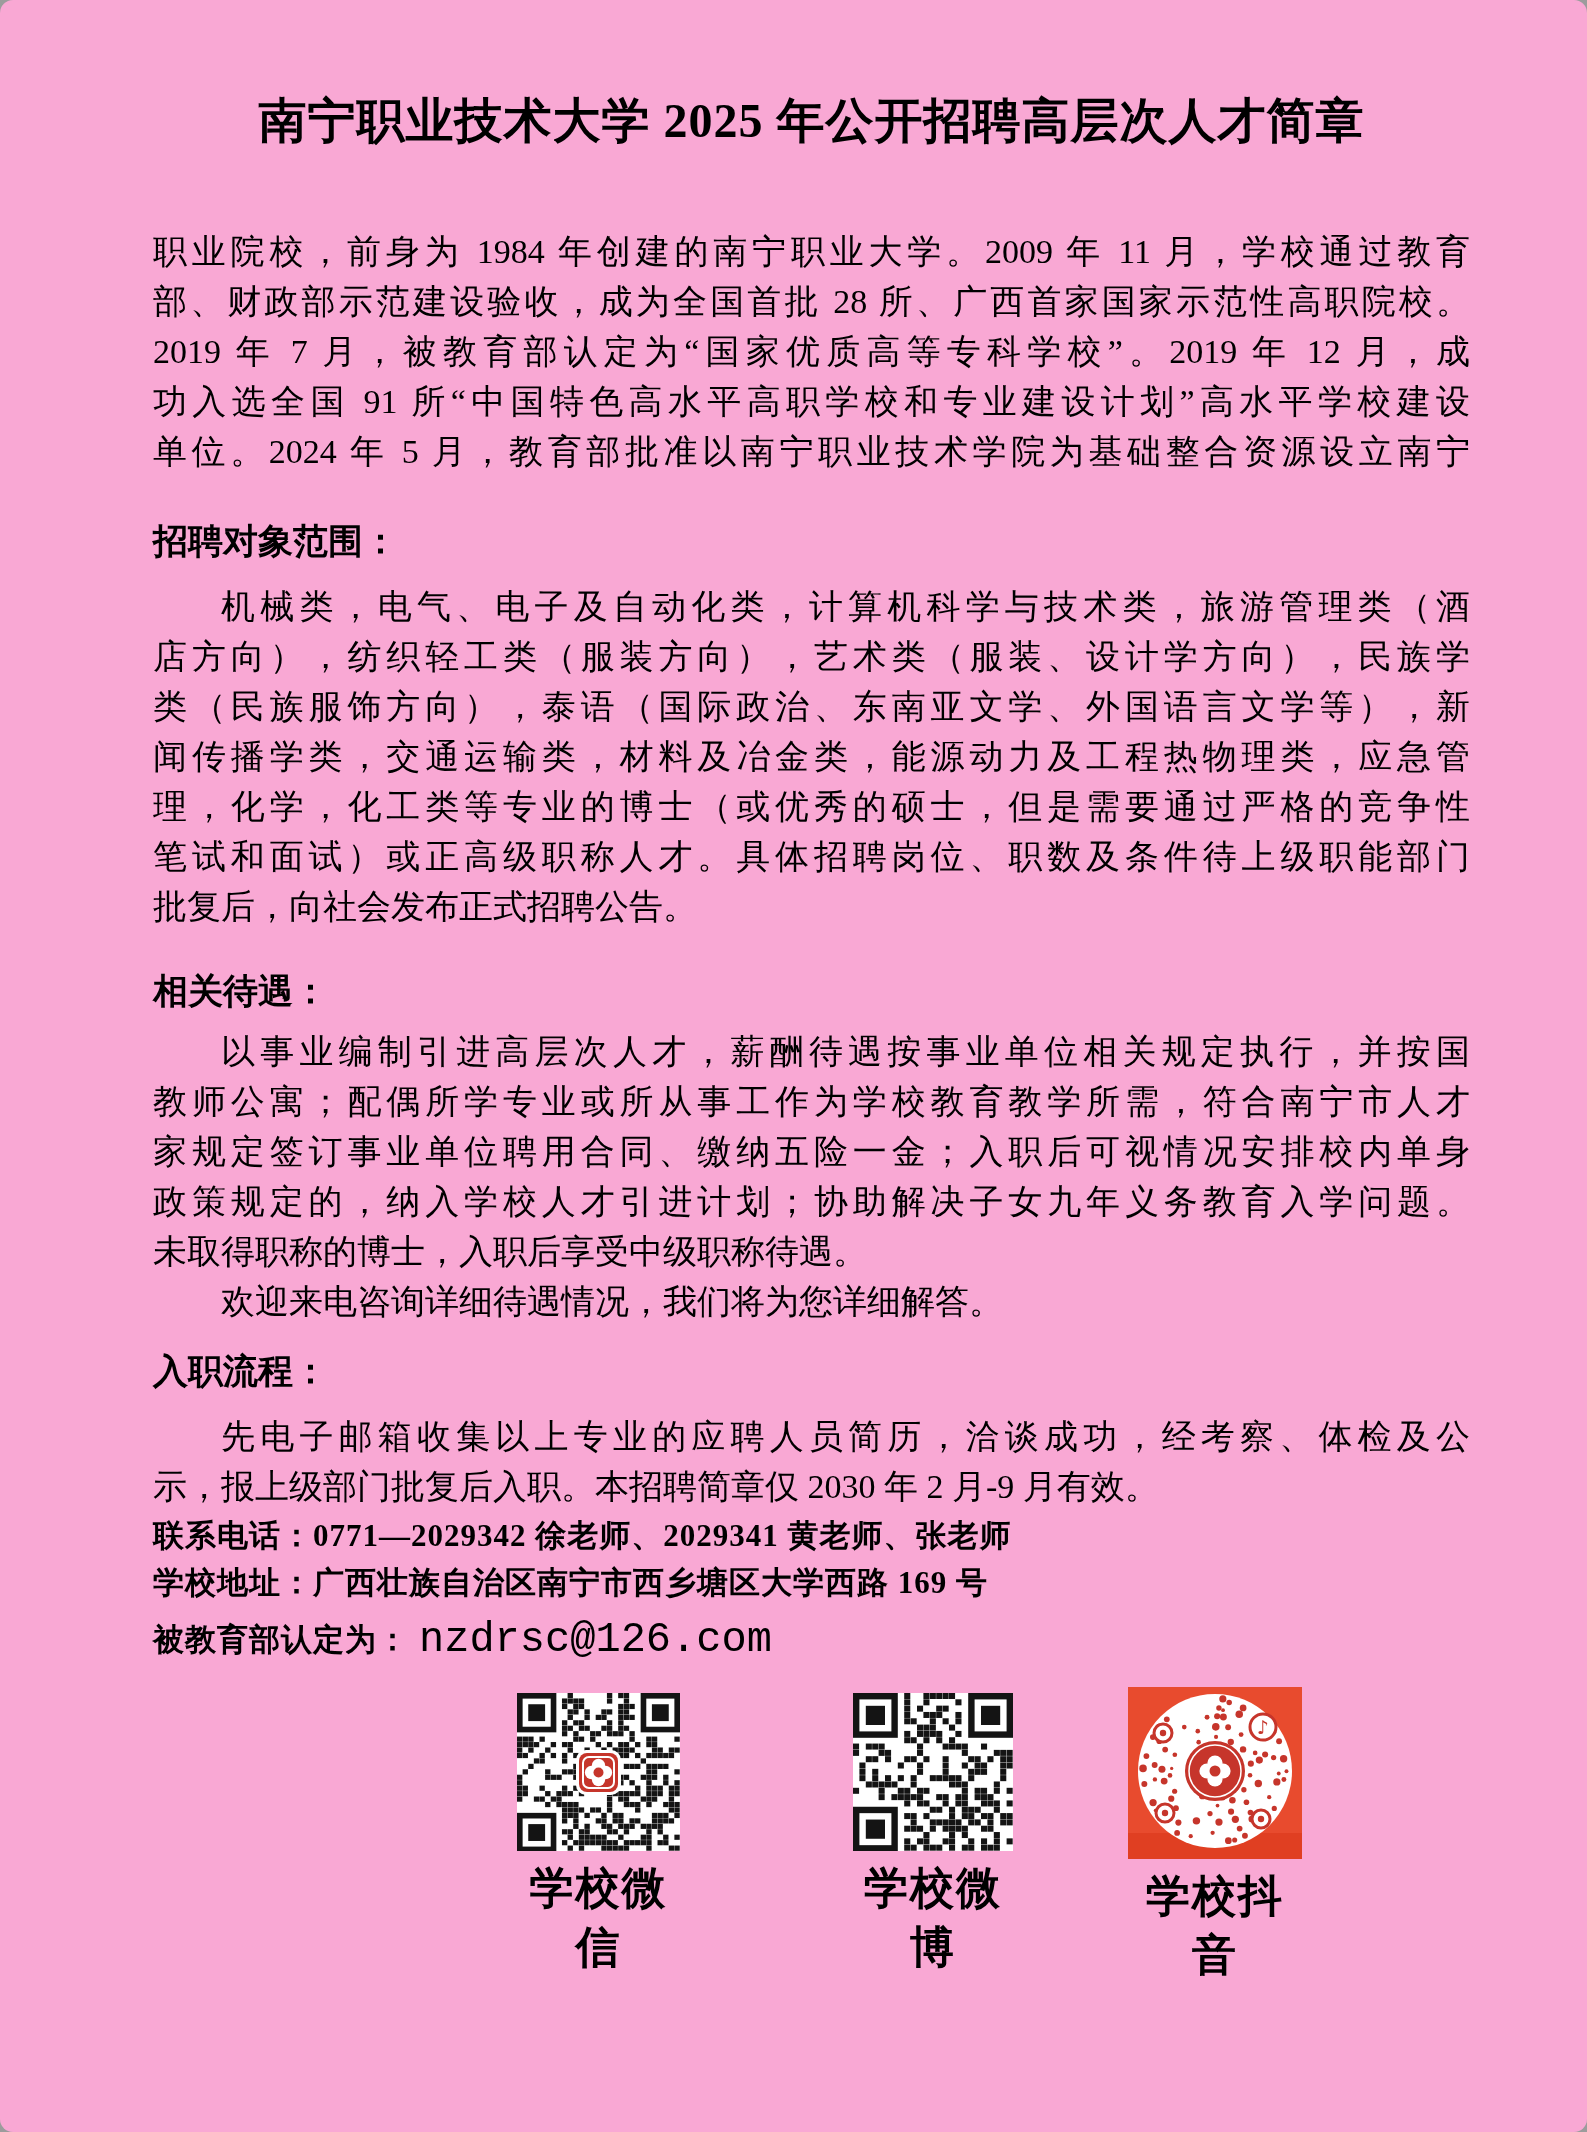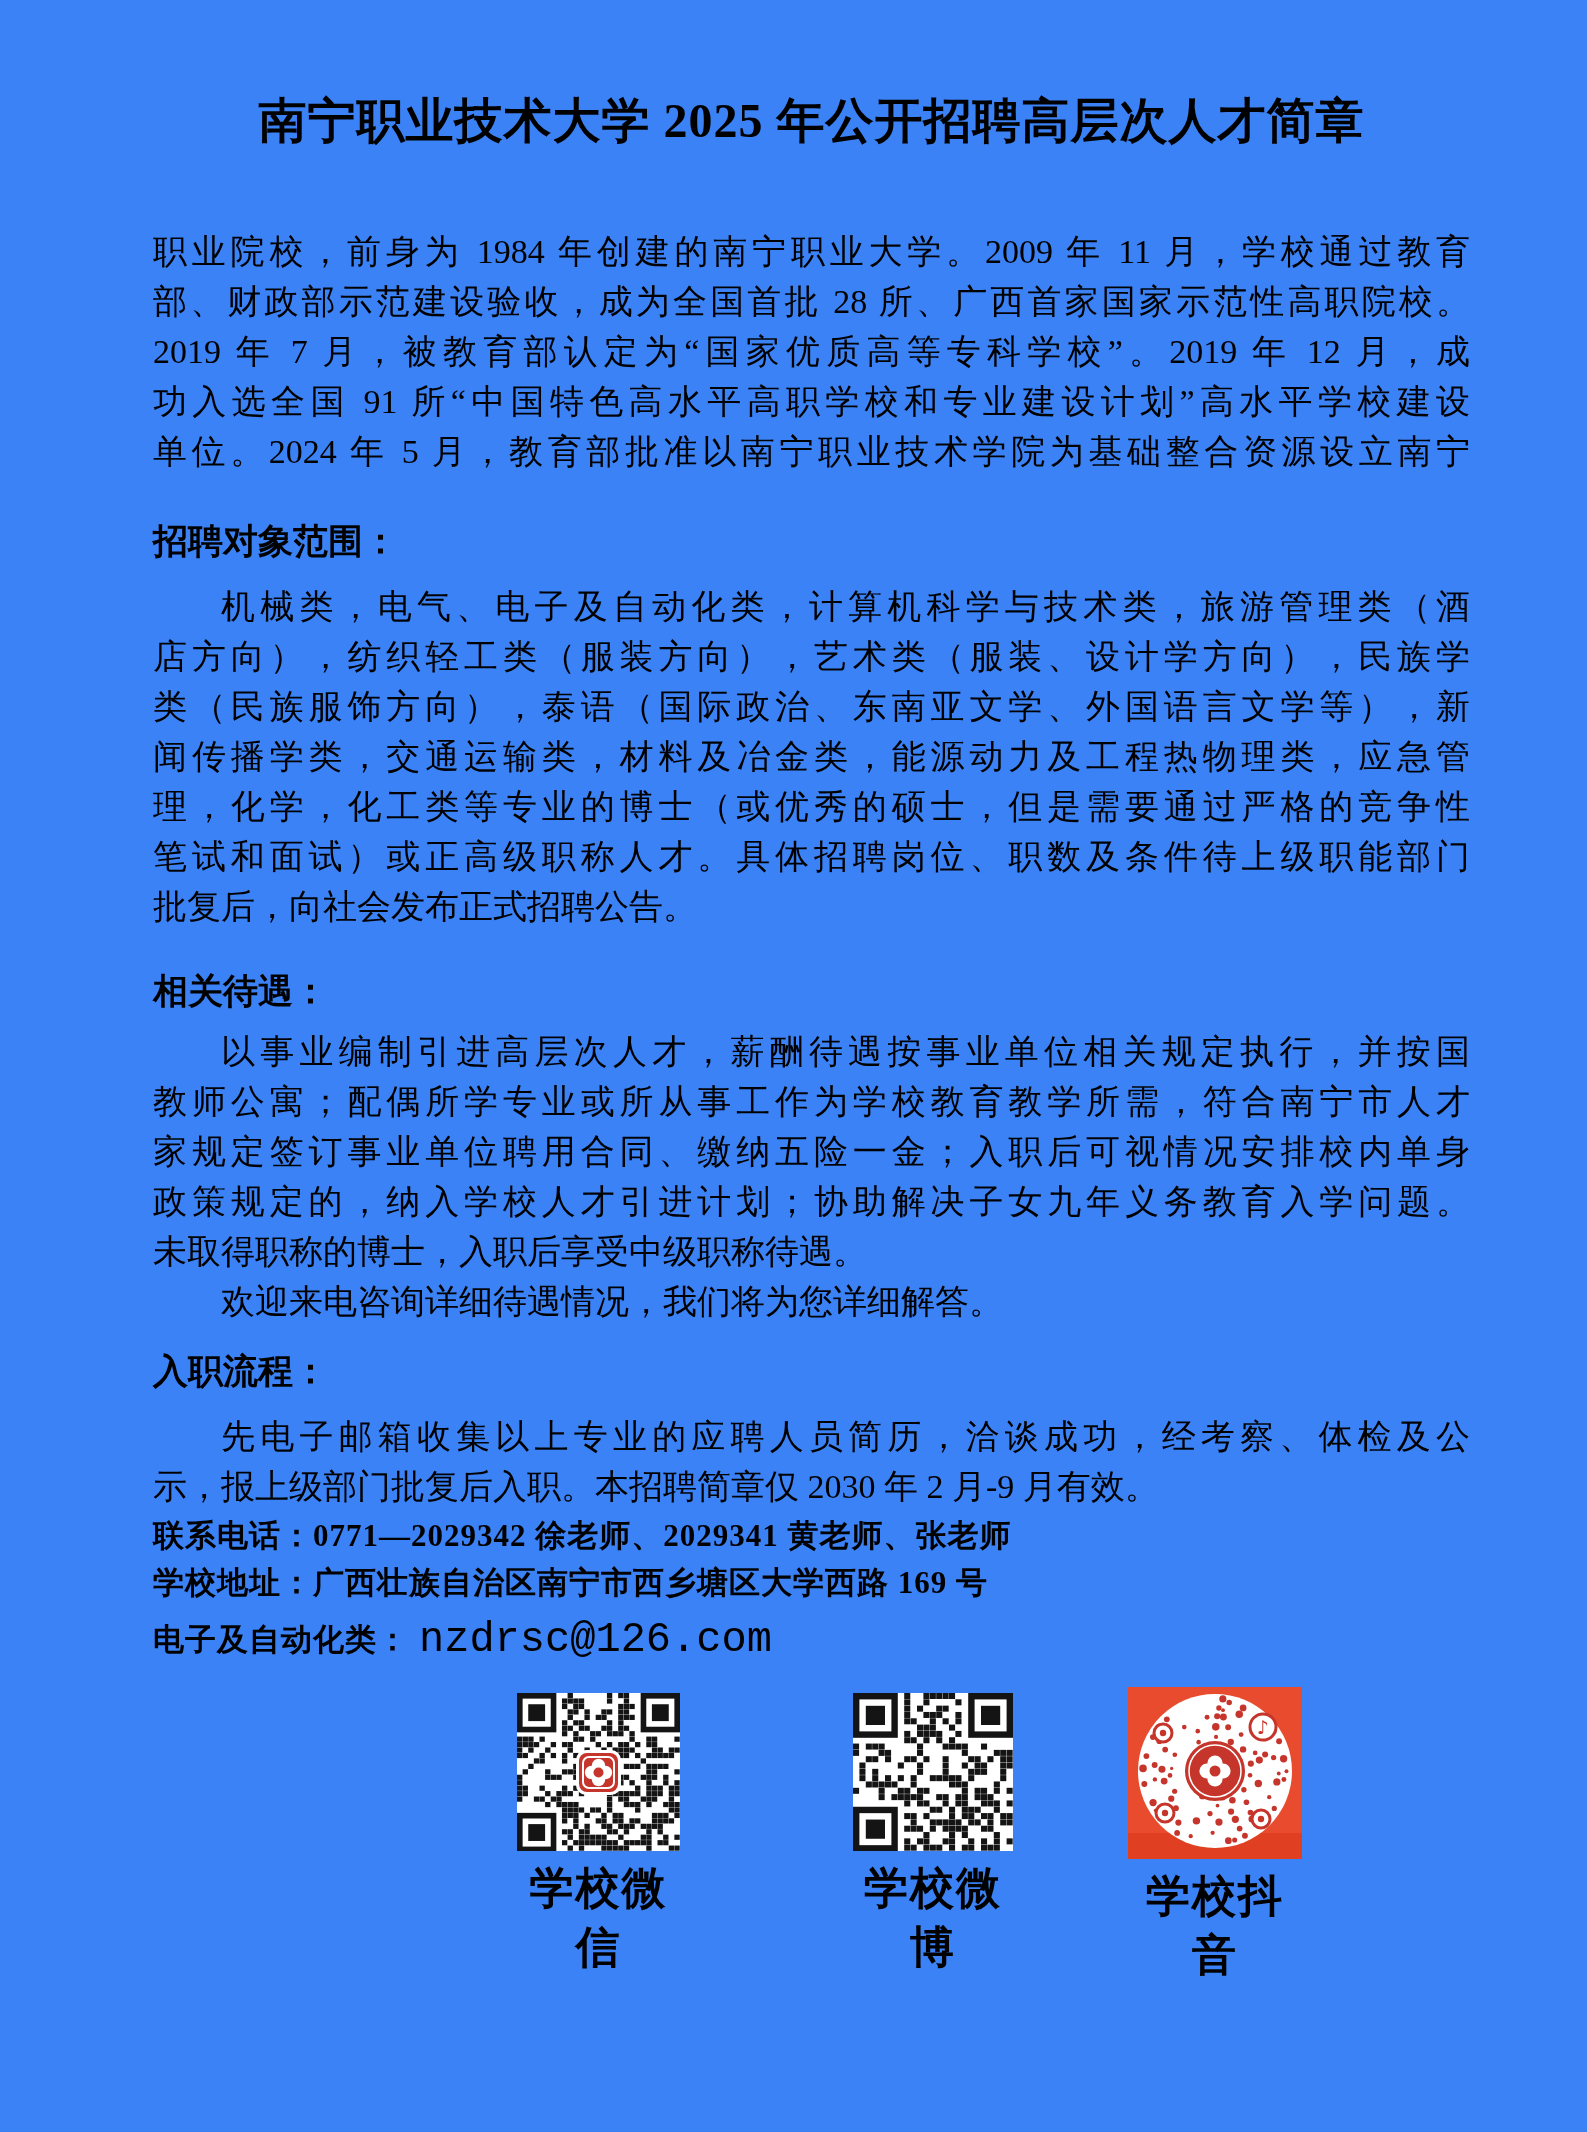--- a/index.html
+++ b/index.html
@@ -1,25 +1,26 @@
 <!DOCTYPE html>
 <html><head>
 <meta charset="utf-8">
 <style>
   html,body{margin:0;padding:0;background:#9c9c9c;}
   .page{
     position:relative;
     width:1587px;height:2132px;
     margin:0 auto;
-    background:#3b82f6;
+    background:#f9a8d4;
     font-family:"Liberation Serif","DejaVu Serif",serif;
     color:#000;
     box-sizing:border-box;
     padding:0 117px 0 153px;
     overflow:hidden;
+    border-radius:13px;
   }
   .title{
     margin:92px 0 0 0;
     font-size:48px;
     line-height:58px;
     font-weight:800;
     text-align:center;
     letter-spacing:1px;
     white-space:nowrap;
   }
@@ -136,21 +137,21 @@
         <div>
           <div class="line indent">先电子邮箱收集以上专业的应聘人员简历，洽谈成功，经考察、体检及公</div>
           <div class="line last">示，报上级部门批复后入职。本招聘简章仅 2030 年 2 月-9 月有效。</div>
         </div>
       </div>
 
     <div class="contact">
       <div class="contact-line">联系电话：0771—2029342 徐老师、2029341 黄老师、张老师</div>
       <div class="contact-line">学校地址：广西壮族自治区南宁市西乡塘区大学西路 169 号</div>
       <div class="contact-line email-line">
-        <span>电子及自动化类：</span>
+        <span>被教育部认定为：</span>
         <span class="email">nzdrsc@126.com</span>
       </div>
     </div>
 
     <div class="qr-row">
       <div class="qr" style="left:364px;width:163px;">
         <svg width="163" height="158" viewBox="0 0 163 158">
             <rect x="0" y="0" width="163" height="158" fill="#fff"></rect>
             <rect x="50.58620689655172" y="0" width="5.339655172413793" height="5.175862068965516" fill="#141414"></rect>
             <rect x="89.93103448275862" y="0" width="5.339655172413793" height="5.175862068965516" fill="#141414"></rect>

